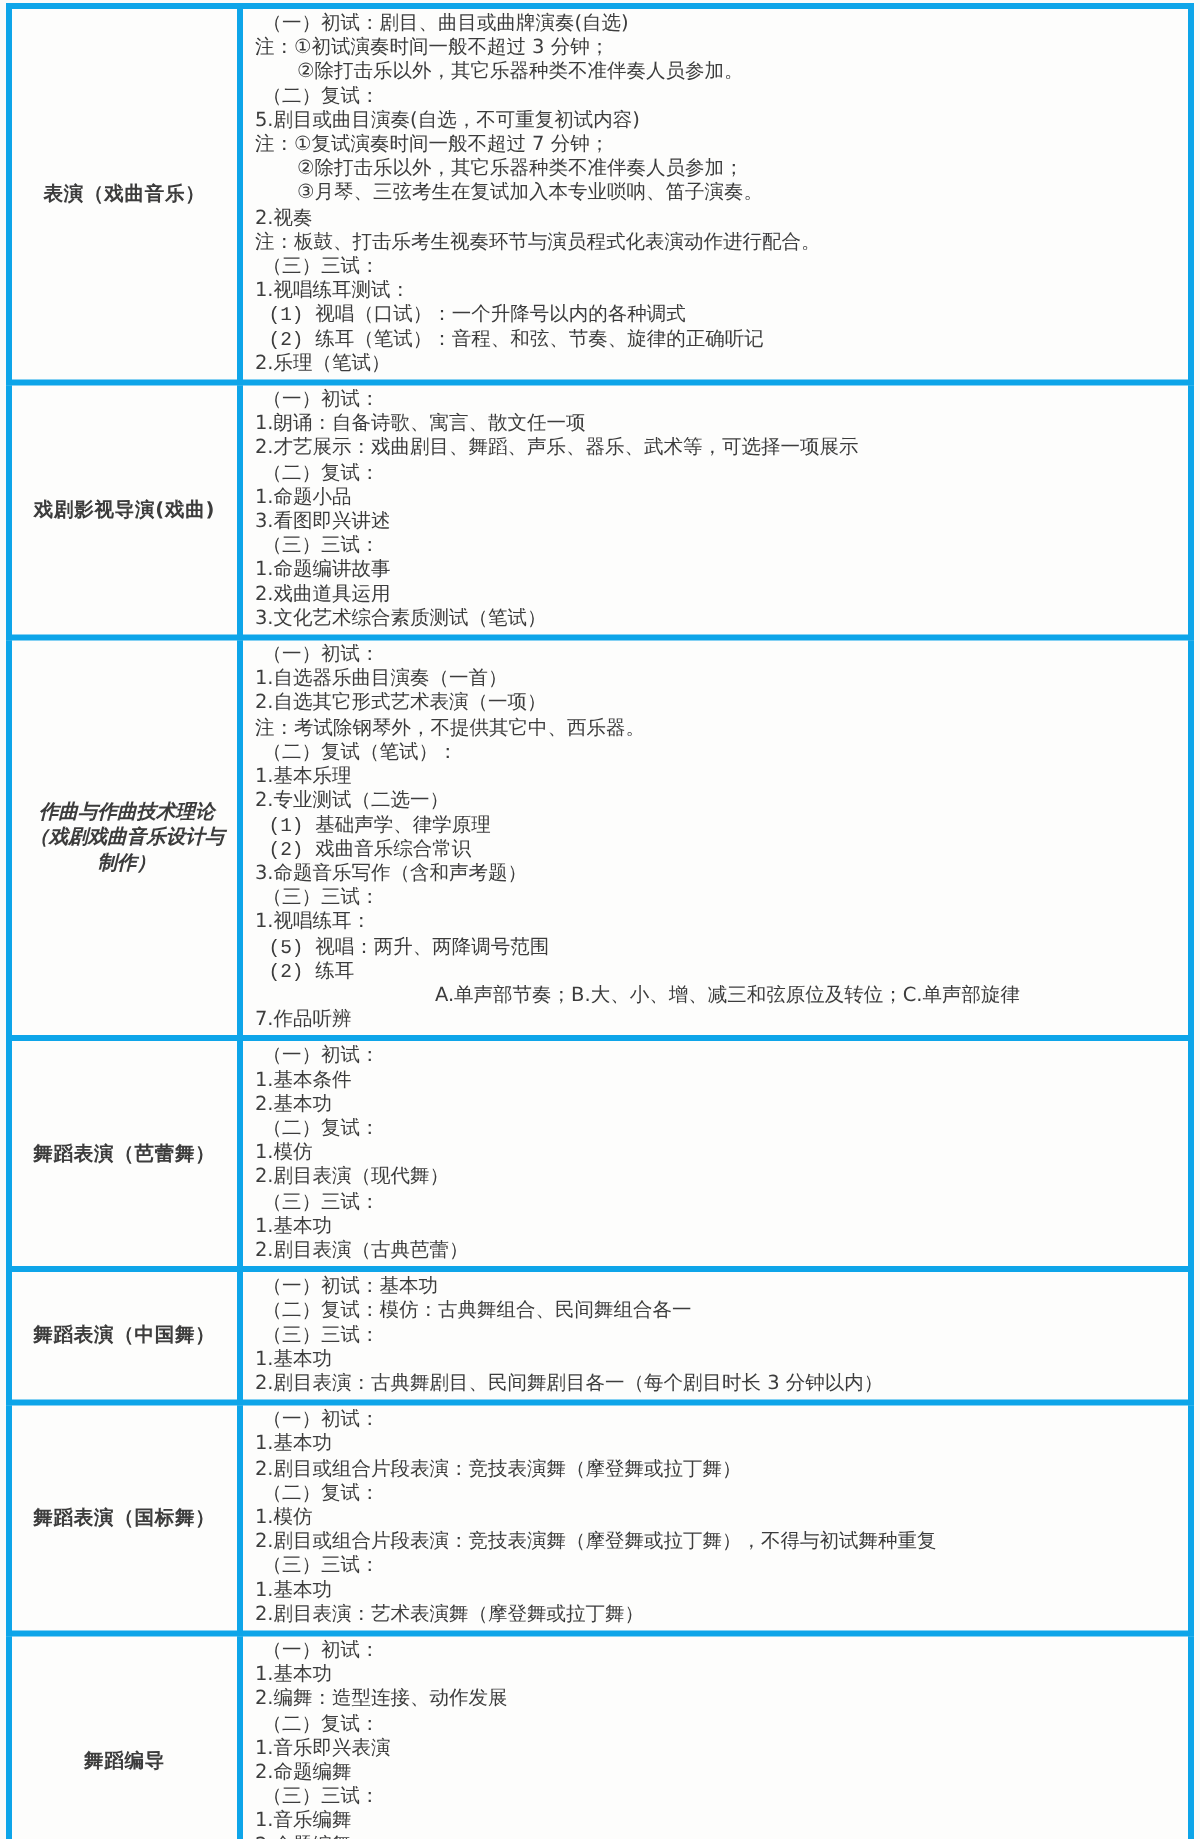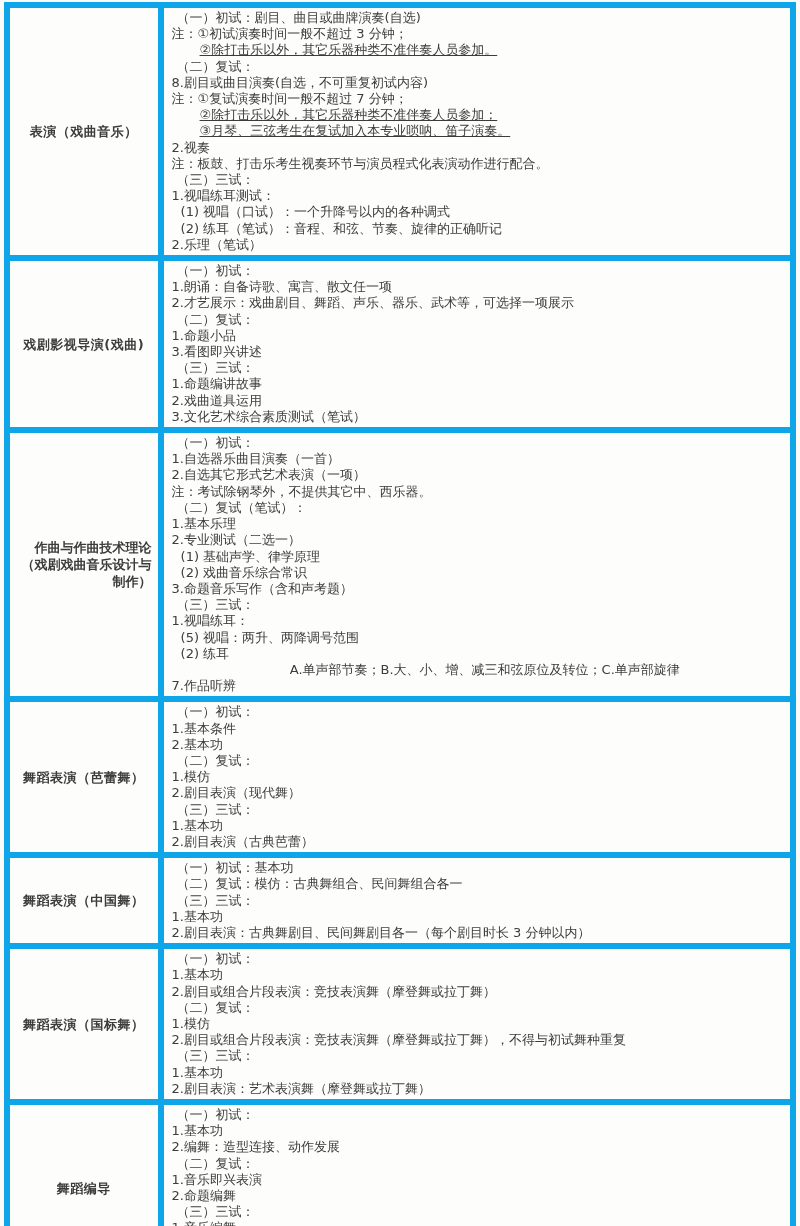--- a/index.html
+++ b/index.html
@@ -17,71 +17,72 @@
     box-sizing: border-box;
     padding: 2px 4px 4px 4px;
   }
   table.exam-table {
     border-collapse: collapse;
     width: 792px;
     table-layout: fixed;
     background: #fdfdfc;
   }
   table.exam-table td {
-    border: 6px solid #0ea5e9;
+    border: 4px solid #0ea5e9;
     vertical-align: middle;
     color: #3c3c3c;
     box-sizing: border-box;
     margin-top: 23px;
   }
   td.major {
     width: 152px;
     text-align: center;
     font-weight: bold;
     font-size: 13px;
     line-height: 17px;
     padding: 2px 6px;
     letter-spacing: 0.5px;
   }
   td.major.long {
-    text-align: right;
+    text-align: center;
     padding-left: 9px;
     letter-spacing: 0px;
+    font-style: italic;
   }
   td.details {
     width: 626px;
     padding: 2px 6px 2px 8px;
   }
   .line {
     font-size: 13px;
     line-height: 16.2px;
     white-space: nowrap;
     overflow: hidden;
     color: #3c3c3c;
   }
   .i0 { padding-left: 0; }
   .i1 { padding-left: 5px; }   
-  .i2 { padding-left: 9px; }   
+  .i2 { padding-left: 9px; font-family: Liberation Mono, monospace; }   
   .i3 { padding-left: 14px; text-align: center; }  
-  .i4 { padding-left: 28px; text-decoration: underline; }  
+  .i4 { padding-left: 28px; }  
 </style>
 </head>
 <body>
 
 <div class="page">
   <table class="exam-table">
     <tbody id="table-body">
         <tr>
           <td class="major">表演（戏曲音乐）</td>
           <td class="details">
             <div class="line i1">（一）初试：剧目、曲目或曲牌演奏(自选)</div>
             <div class="line i0">注：①初试演奏时间一般不超过 3 分钟；</div>
             <div class="line i4">②除打击乐以外，其它乐器种类不准伴奏人员参加。</div>
             <div class="line i1">（二）复试：</div>
-            <div class="line i0">8.剧目或曲目演奏(自选，不可重复初试内容)</div>
+            <div class="line i0">5.剧目或曲目演奏(自选，不可重复初试内容)</div>
             <div class="line i0">注：①复试演奏时间一般不超过 7 分钟；</div>
             <div class="line i4">②除打击乐以外，其它乐器种类不准伴奏人员参加；</div>
             <div class="line i4">③月琴、三弦考生在复试加入本专业唢呐、笛子演奏。</div>
             <div class="line i0">2.视奏</div>
             <div class="line i0">注：板鼓、打击乐考生视奏环节与演员程式化表演动作进行配合。</div>
             <div class="line i1">（三）三试：</div>
             <div class="line i0">1.视唱练耳测试：</div>
             <div class="line i2">(1) 视唱（口试）：一个升降号以内的各种调式</div>
             <div class="line i2">(2) 练耳（笔试）：音程、和弦、节奏、旋律的正确听记</div>
             <div class="line i0">2.乐理（笔试）</div>

